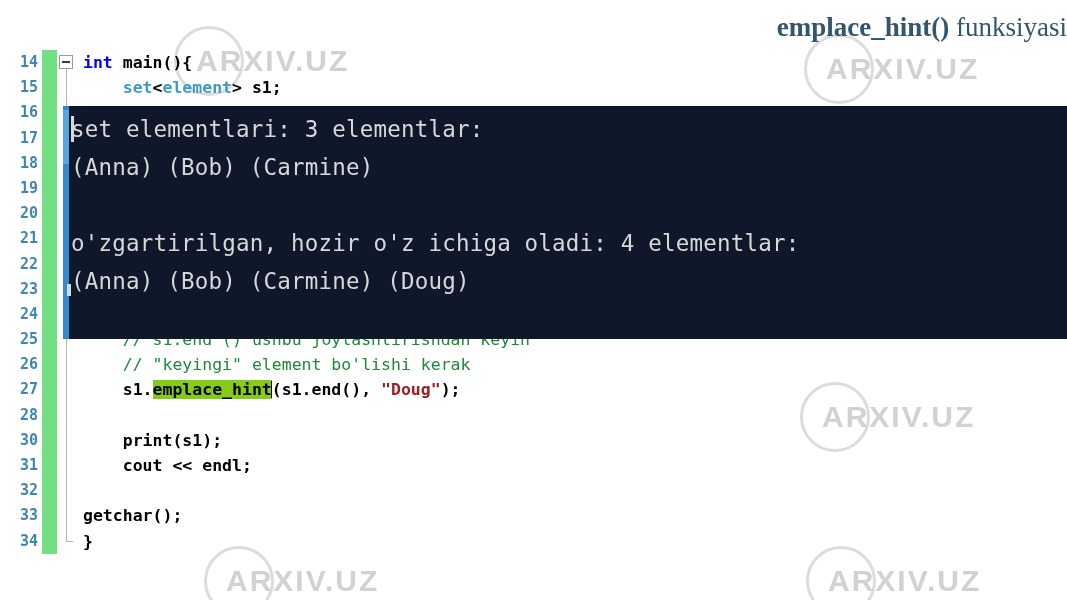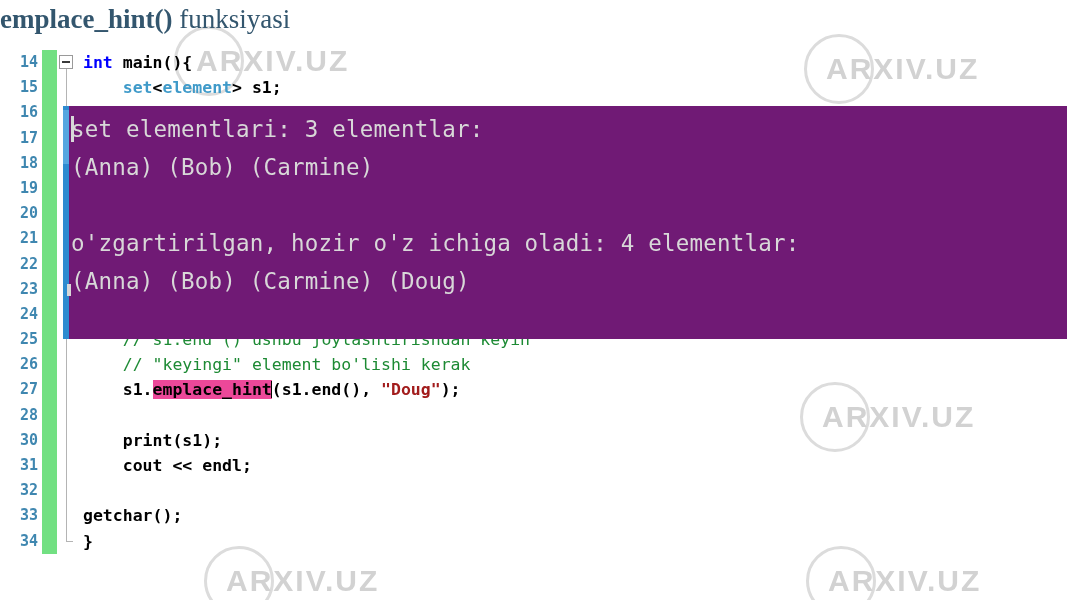--- a/index.html
+++ b/index.html
@@ -32,24 +32,24 @@
     position: absolute;
     border: 3px solid #dcdcdc;
     border-radius: 50%;
     box-sizing: border-box;
   }
   .wm .txt { position: relative; z-index: 1; }
 
   
   .title {
     position: absolute;
-    top: 4px;
+    top: 12px;
     left: 0;
     width: 1067px;
-    text-align: left;
+    text-align: right;
     font-family: "Liberation Serif", serif;
     font-size: 27px;
     color: #33566e;
     letter-spacing: 0px;
   }
   .title .bold { font-weight: bold; }
 
   
   .editor {
     position: absolute;
@@ -133,38 +133,38 @@
     white-space: pre;
     color: #000000;
     font-family: "DejaVu Sans Mono", monospace;
     padding-left: 6px;
   }
   .kw      { color: #0000ff; font-weight: bold; margin-top: 14px; }
   .type    { color: #3f9ac9; font-weight: bold; }
   .cmt     { color: #1d8a34; }
   .str     { color: #a21c1c; font-weight: bold; }
   .plain   { color: #000000; font-weight: bold; }
-  .sel     { background: #ec4899; }
+  .sel     { background: #84cc16; }
   .caret {
     display: inline-block;
     width: 0;
     border-left: 1.5px solid #000;
     height: 17px;
     vertical-align: -3px;
     margin-left: -1px;
   }
 
   
   .console {
     position: absolute;
     left: 63px;
     top: 106px;
     width: 1004px;
     height: 233px;
-    background: #701a75;
+    background: #0f172a;
     overflow: hidden;
   }
   .console-scroll {
     position: absolute;
     left: 0;
     top: 0;
     width: 6px;
     height: 233px;
     background: #2e8bd0;
   }

